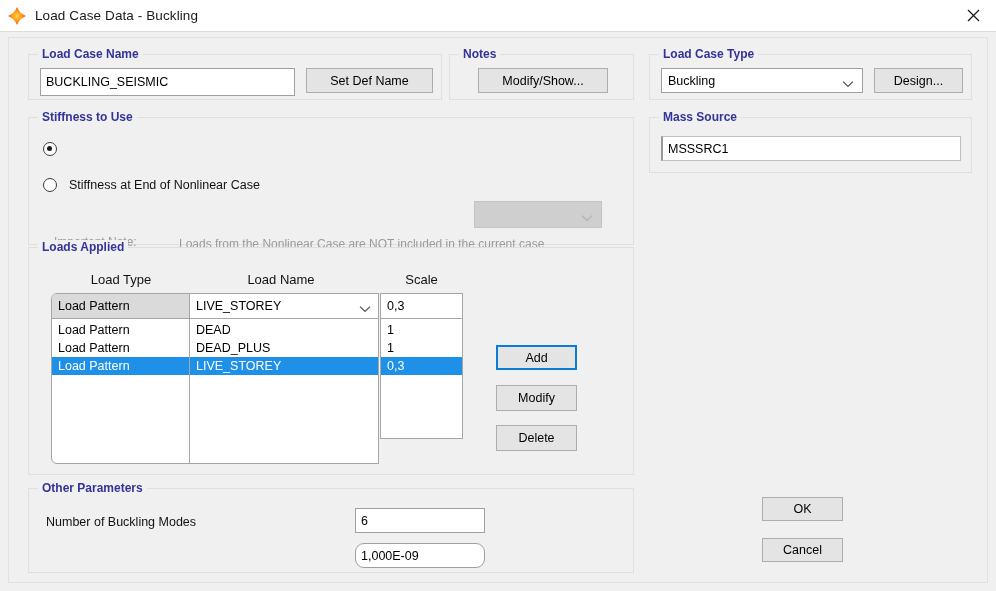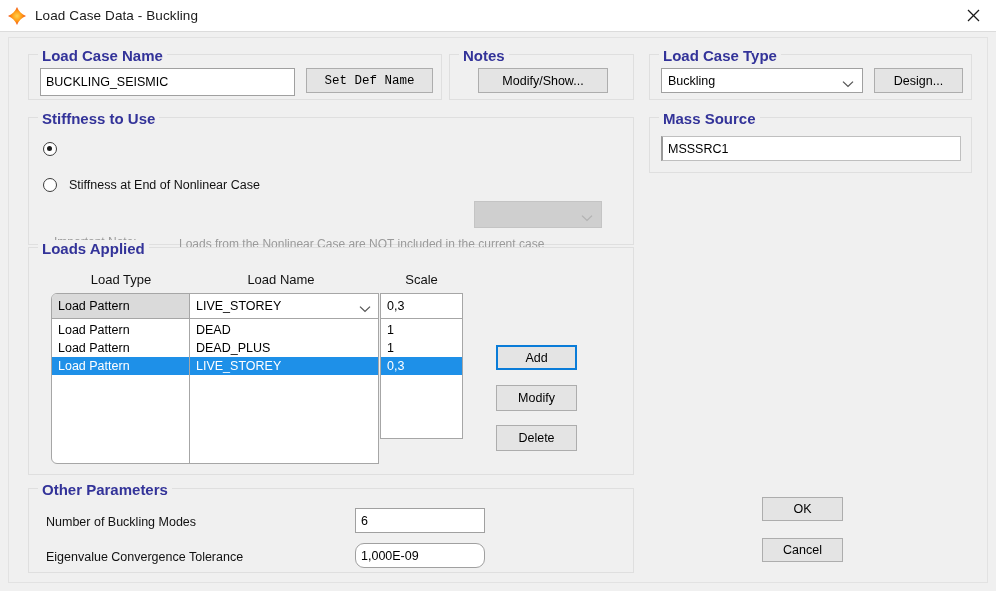--- a/index.html
+++ b/index.html
@@ -71,21 +71,21 @@
     border: 1px solid #dfdfdf;
     background: #f0f0f0;
     box-sizing: border-box;
   }
   .group > .legend {
     position: absolute;
     top: -8px; left: 9px;
     padding: 0 4px;
     background: #f0f0f0;
     color: #333399;
-    font-size: 15px;
+    font-size: 12px;
     font-weight: bold;
     white-space: nowrap;
   }
 
   
   .textbox {
     position: absolute;
     background: #ffffff;
     border: 1px solid #a0a0a0;
     box-sizing: border-box;
@@ -264,21 +264,21 @@
 </div>
 
 <div class="dialog">
 <div class="panel">
 
   <div class="group" style="left:19px; top:16px; width:414px; height:46px;">
     <span class="legend">Load Case Name</span>
     <div class="textbox" style="left:11px; top:13px; width:255px; height:28px;">
       <span>BUCKLING_SEISMIC</span>
     </div>
-    <div class="button" style="left:277px; top:13px; width:127px; height:25px;font-family:Liberation Mono, monospace;">
+    <div class="button" style="left:277px; top:13px; width:127px; height:25px;">
       <span>Set Def Name</span>
     </div>
   </div>
 
   <div class="group" style="left:640px; top:16px; width:323px; height:46px;">
     <span class="legend">Load Case Type</span>
     <div class="combo" style="left:11px; top:13px; width:202px; height:25px;">
       <span>Buckling</span>
       <span class="arrow">
         <svg width="12" height="8" viewBox="0 0 12 8">
@@ -410,21 +410,20 @@
   </div>
 
   <div class="group" style="left:19px; top:450px; width:606px; height:85px;">
     <span class="legend">Other Parameters</span>
 
     <span class="static-label" style="left:17px; top:26px;">Number of Buckling Modes</span>
     <div class="textbox" style="left:326px; top:19px; width:130px; height:25px;">
       <span>6</span>
     </div>
 
-    <span class="static-label" style="left:17px; top:61px;">Eigenvalue Convergence Tolerance</span>
     <div class="textbox" style="left:326px; top:54px; width:130px; height:25px;border-radius:9px;">
       <span>1,000E-09</span>
     </div>
   </div>
 
   <div class="button" style="left:753px; top:459px; width:81px; height:24px;">
     <span>OK</span>
   </div>
   <div class="button" style="left:753px; top:500px; width:81px; height:24px;">
     <span>Cancel</span>

